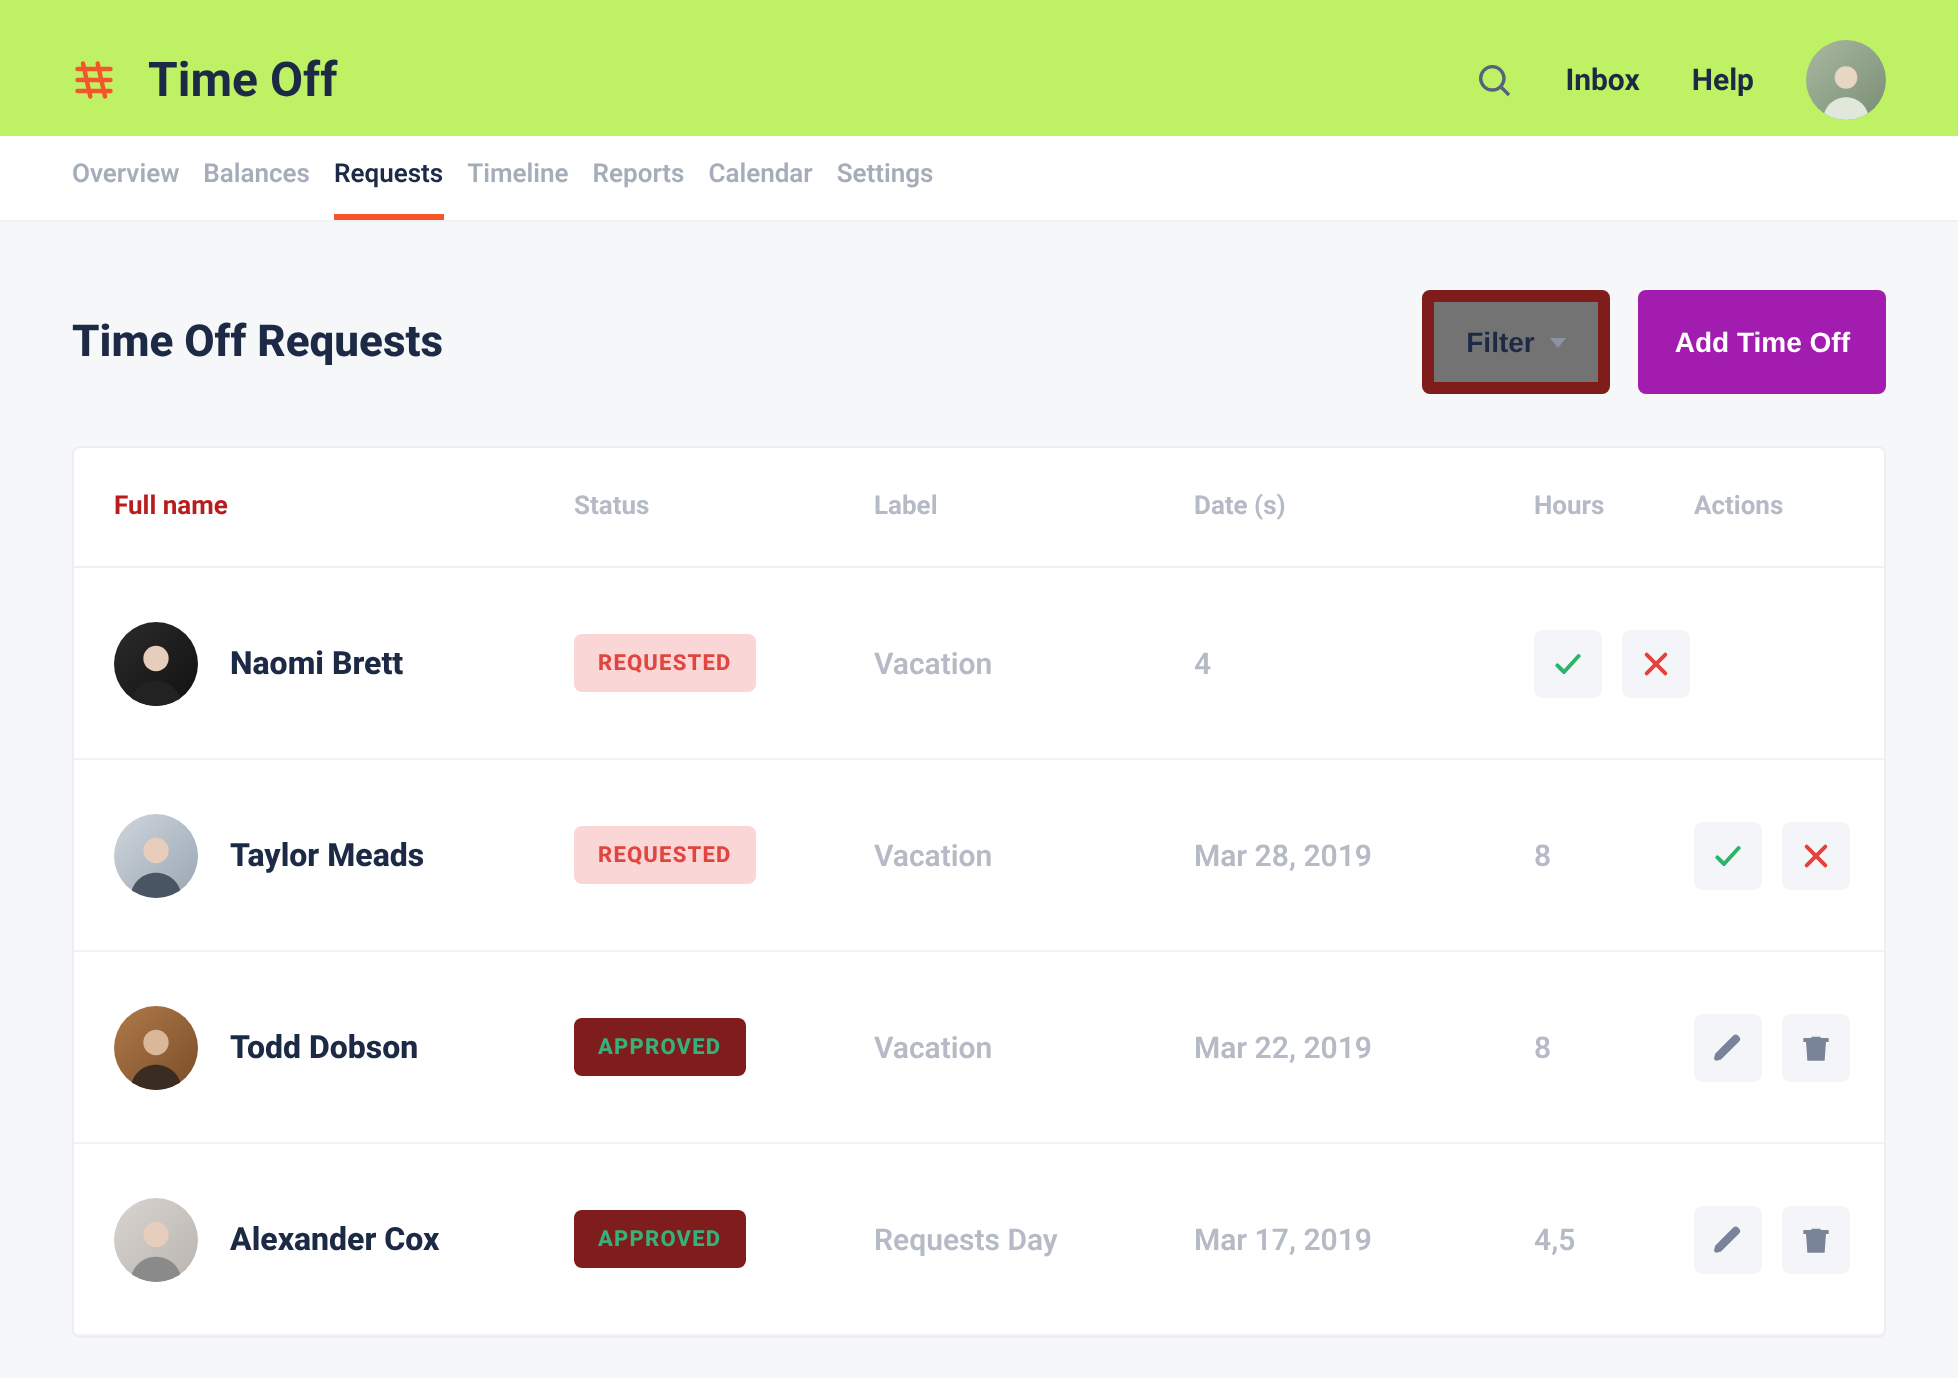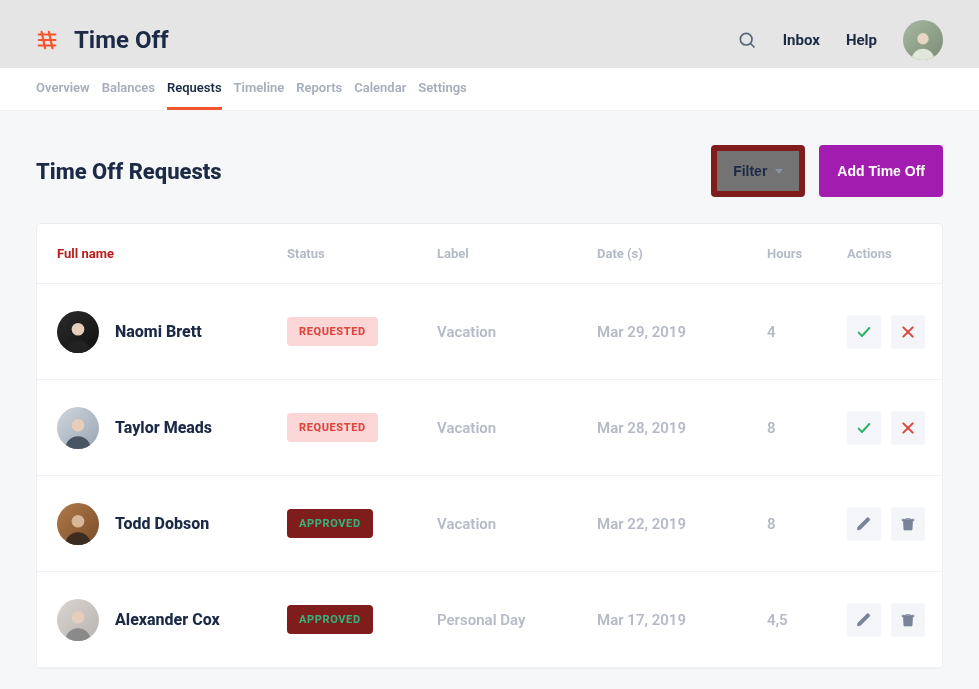--- a/index.html
+++ b/index.html
@@ -9,21 +9,21 @@
     width: 979px;
     height: 689px;
     overflow: hidden;
     color: #1a2b4a;
   }
   .app { width: 979px; }
   
   .header {
     display: flex; align-items: center; justify-content: space-between;
     padding: 20px 36px 8px 36px;
-    background: #e5e5e5;
+    background: #bef264;
   }
   .header-left { display: flex; align-items: center; gap: 16px; }
   .logo { width: 22px; height: 22px; display:flex; align-items:center; justify-content:center; }
   .app-title { font-size: 24px; font-weight: 700; color: #1c2a46; }
   .header-right { display: flex; align-items: center; gap: 26px; }
   .icon-btn { width: 20px; height: 20px; display:flex; align-items:center; justify-content:center; color:#54627a; cursor:pointer; }
   .link { font-size: 15px; font-weight: 700; color: #1c2a46; cursor:pointer; }
   .avatar-main {
     width: 40px; height: 40px; border-radius: 50%;
     background: linear-gradient(135deg,#a9b8a2,#7a8e74);
@@ -181,21 +181,20 @@
           <span class="row-avatar av1">
             <svg viewBox="0 0 24 24">
                 <circle cx="12" cy="9" r="4" fill="#e7cdbb"></circle>
                 <path d="M4 24c0-5 4-8 8-8s8 3 8 8" fill="#222"></path>
               </svg>
           </span>
           <span class="name-text">Naomi Brett</span>
         </div>
         <div><span class="badge requested">REQUESTED</span></div>
         <div class="cell">Vacation</div>
-        <div class="cell">Mar 29, 2019</div>
         <div class="cell">4</div>
         <div class="actions-cell">
           <span class="action-btn approve">
             <svg viewBox="0 0 24 24" fill="none" stroke-width="3" stroke-linecap="round" stroke-linejoin="round">
                 <polyline points="4 13 9 18 20 6"></polyline>
               </svg>
 
           </span>
           <span class="action-btn reject">
             <svg viewBox="0 0 24 24" fill="none" stroke-width="3" stroke-linecap="round">
@@ -272,21 +271,21 @@
         <div class="name-cell">
           <span class="row-avatar av4">
             <svg viewBox="0 0 24 24">
                 <circle cx="12" cy="9" r="4" fill="#e7cdbb"></circle>
                 <path d="M4 24c0-5 4-8 8-8s8 3 8 8" fill="#8a8a8a"></path>
               </svg>
           </span>
           <span class="name-text">Alexander Cox</span>
         </div>
         <div><span class="badge approved">APPROVED</span></div>
-        <div class="cell">Personal Day</div>
+        <div class="cell">Requests Day</div>
         <div class="cell">Mar 17, 2019</div>
         <div class="cell">4,5</div>
         <div class="actions-cell">
           <span class="action-btn edit">
             <svg viewBox="0 0 24 24">
                 <path d="M3 21l3.5-.8L20 6.7a2 2 0 0 0 0-2.8l-.9-.9a2 2 0 0 0-2.8 0L2.8 16.5 2 20l1 1z"></path>
               </svg>
 
           </span>
           <span class="action-btn delete">

